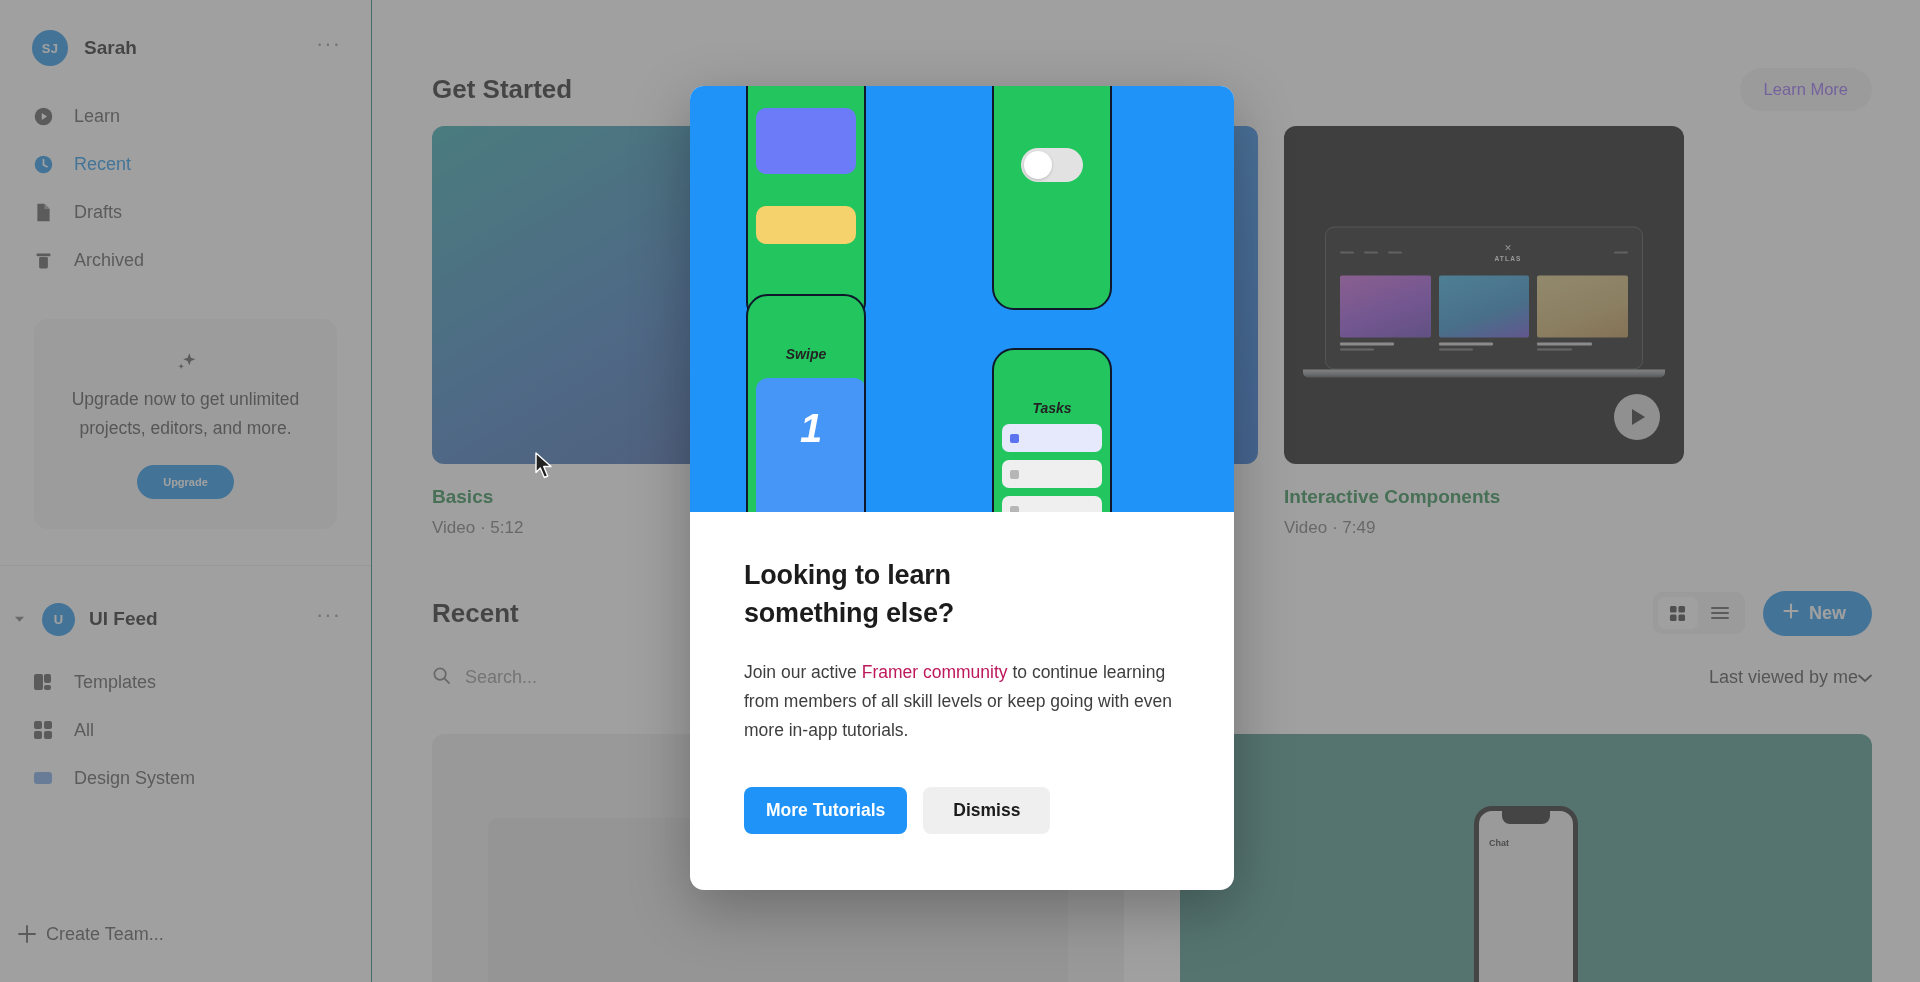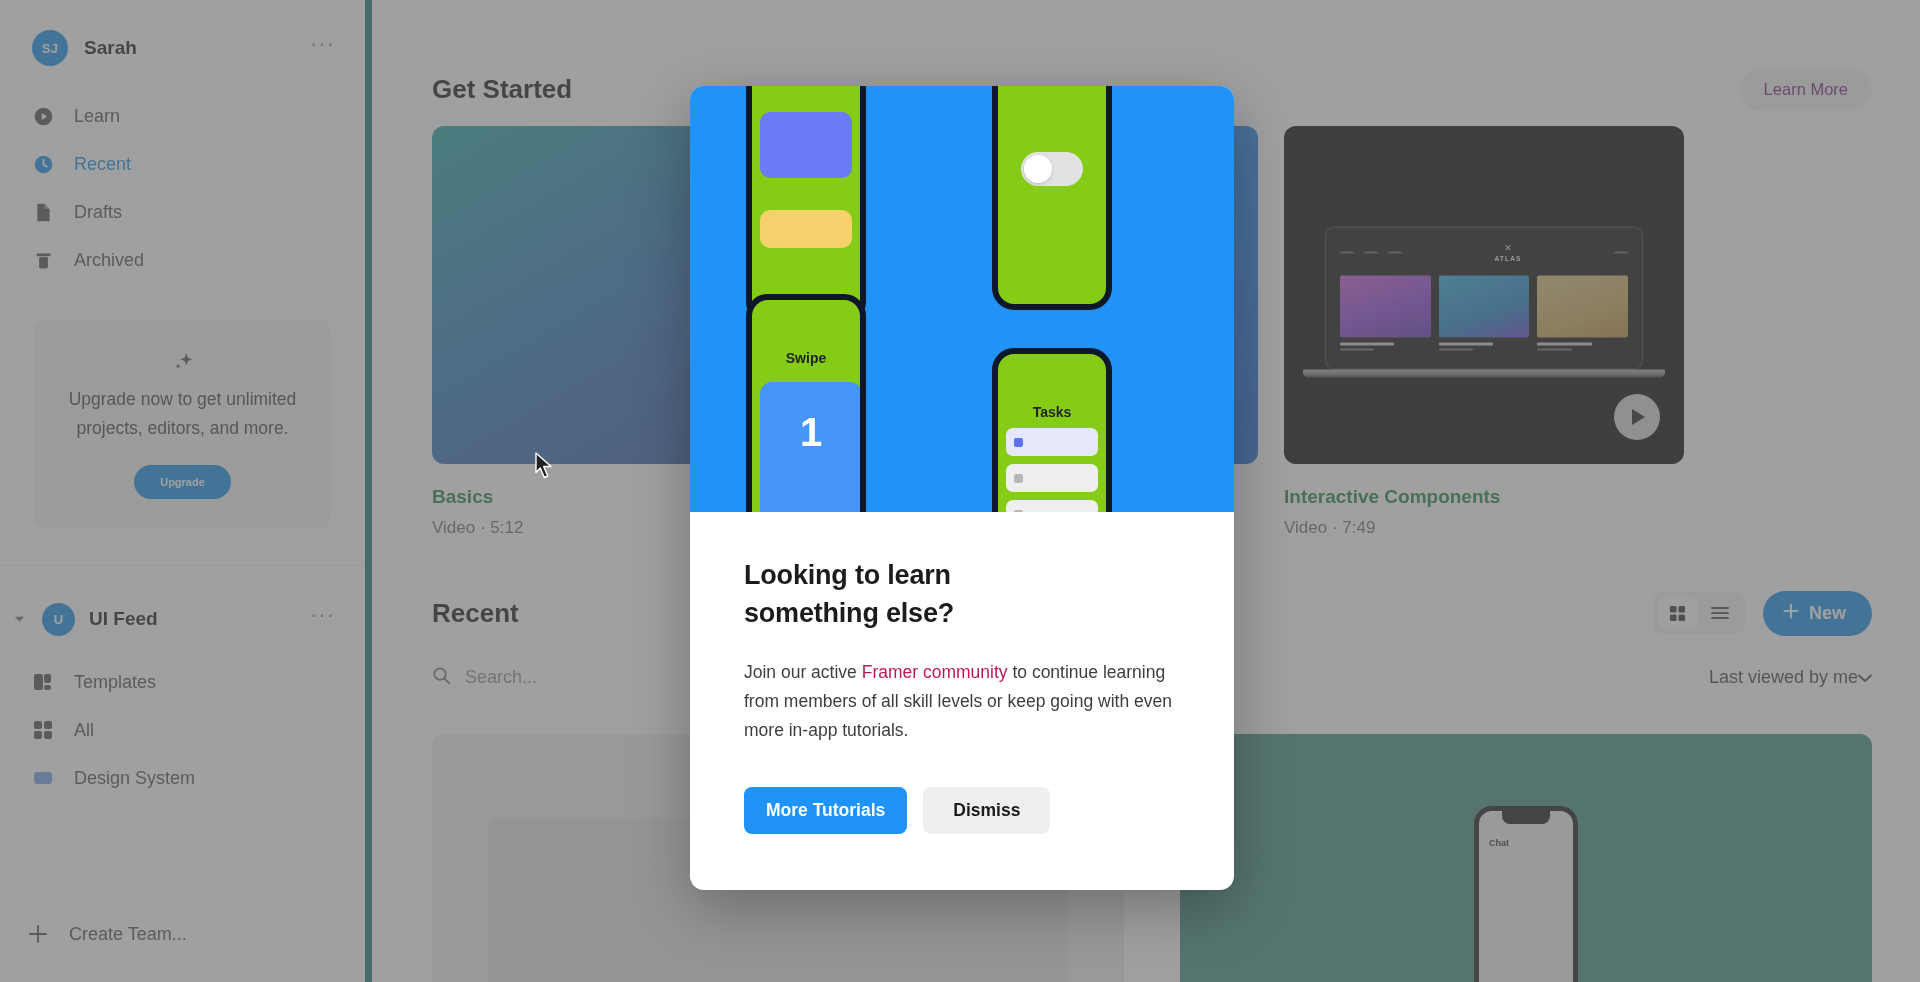--- a/index.html
+++ b/index.html
@@ -15,21 +15,21 @@
   #root { position: relative; width: 1920px; height: 982px; overflow: hidden; }
 
   
   .app { position: absolute; inset: 0; display: flex; background: #ffffff; }
 
   
   .sidebar {
     width: 372px;
     flex: 0 0 372px;
     background: #ffffff;
-    border-right: 7px solid #0f766e;
+    border-right: 1px solid #0f766e;
     position: relative;
     padding: 26px 0 0 0;
   }
 
   .user-row {
     display: flex; align-items: center;
     height: 44px;
     padding: 0 30px 0 32px;
     gap: 16px;
     position: relative;
@@ -90,36 +90,36 @@
   .caret { width: 18px; flex: 0 0 18px; display:flex; align-items:center; justify-content:center; color:#6e6e6e; }
   .team-name { font-size: 19px; font-weight: 700; color: #111; }
 
   .team-nav { margin-top: 16px; }
 
   .sidebar-bottom {
     position: absolute; left: 0; bottom: 0; width: 100%;
     background: #fff; padding-bottom: 22px;
   }
   .create-team {
-    display: flex; align-items: center; gap: 20px;
-    height: 52px; padding: 0 27px; font-size: 18px; color: #4a4a4a; cursor: pointer;
+    display: flex; align-items: center; gap: 8px;
+    height: 52px; padding: 0 16px; font-size: 18px; color: #4a4a4a; cursor: pointer;
   }
 
   
   .main { flex: 1 1 auto; position: relative; overflow: hidden; padding: 0 0 0 0; }
 
   .section-head {
     display: flex; align-items: center;
     padding: 0 48px 0 60px;
     height: 74px; margin-top: 52px;
   }
   .section-title { font-size: 26px; font-weight: 700; color: #111; }
   .learn-more {
     margin-left: auto;
-    background: #f1f1f1; color: #701a75; border: none; border-radius: 999px;
+    background: #f1f1f1; color: #8b5cf6; border: none; border-radius: 999px;
     font-family: inherit; font-size: 16.5px; font-weight: 500;
     padding: 12px 24px; cursor: pointer;
   }
 
   .cards-row { display: flex; gap: 26px; padding: 0 48px 0 60px; }
   .card { width: 400px; }
   .thumb {
     height: 338px; border-radius: 12px; position: relative; overflow: hidden;
   }
   .thumb.gradient-a { background: linear-gradient(150deg, #1ea0a6 0%, #2a6fba 55%, #2f4f9b 100%); }
@@ -210,22 +210,22 @@
   .modal {
     position: absolute; left: 690px; top: 86px;
     width: 544px; height: 804px;
     background: #ffffff; border-radius: 14px; overflow: hidden;
     box-shadow: 0 18px 60px rgba(0,0,0,.28);
     display: flex; flex-direction: column;
   }
   .modal-hero { height: 428px; background: #1f93f7; position: relative; overflow: hidden; }
 
   .mini-phone {
-    position: absolute; background: #84cc16; border: 6px solid #0f172a;
-    border-radius: 22px; overflow: hidden;
+    position: absolute; background: #22c55e; border: 2px solid #0f172a;
+    border-radius: 22px; overflow: hidden; font-style: italic;
   }
   .mp-1 { left: 56px; top: -72px; width: 120px; height: 310px; }
   .mp-2 { left: 302px; top: -86px; width: 120px; height: 310px; }
   .mp-3 { left: 56px; top: 208px; width: 120px; height: 310px; }
   .mp-4 { left: 302px; top: 262px; width: 120px; height: 310px; }
   .chip-purple { position:absolute; left: 8px; right: 8px; top: 92px; height: 66px; background: #6c7bf8; border-radius: 10px; }
   .chip-yellow { position:absolute; left: 8px; right: 8px; top: 190px; height: 38px; background: #f5d26b; border-radius: 10px; }
 
   .toggle-track {
     position: absolute; left: 50%; top: 146px; transform: translateX(-50%);

